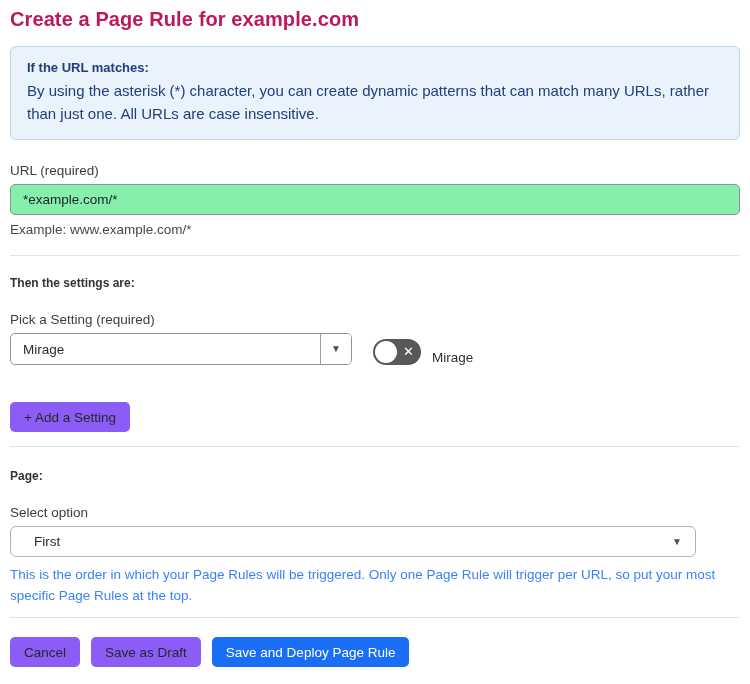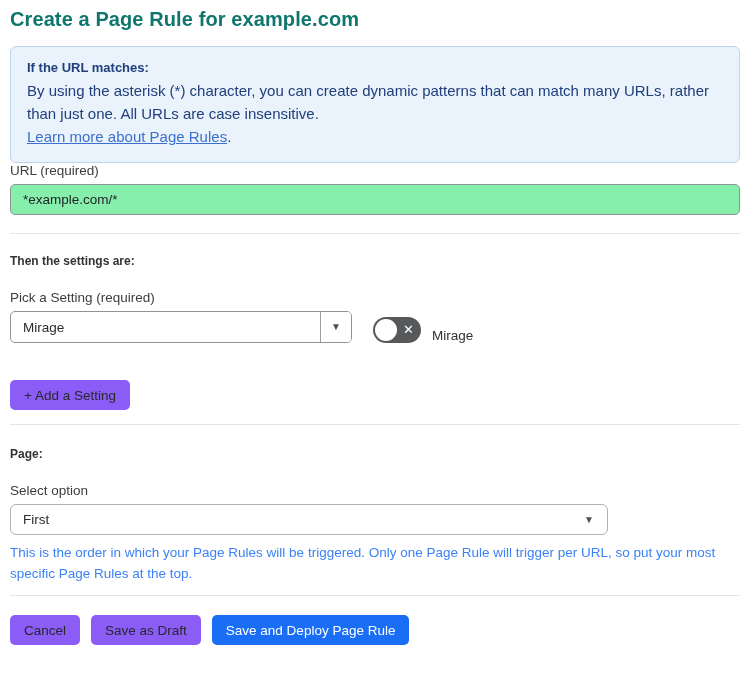--- a/index.html
+++ b/index.html
@@ -9,21 +9,21 @@
     height: 684px;
     font-family: "Liberation Sans", "DejaVu Sans", sans-serif;
     color: #313131;
     overflow: hidden;
   }
   .page { padding: 8px 10px 0 10px; }
 
   .page-title {
     font-size: 20px;
     font-weight: bold;
-    color: #0f766e;
+    color: #be185d;
     letter-spacing: 0.1px;
     margin-bottom: 15px;
   }
 
   
   .info-box {
     background: #eaf2fb;
     border: 1px solid #bcd4ee;
     border-radius: 6px;
     padding: 13px 16px 14px 16px;
@@ -179,28 +179,28 @@
   }
   .btn-blue {
     background: #196ef5;
     color: #ffffff;
   }
   .add-setting-btn { margin-top: 37px; }
 
   
   .select-wide {
     position: relative;
-    width: 598px;
+    width: 686px;
     height: 31px;
     border: 1px solid #b0b2b5;
     border-radius: 6px;
     background: #ffffff;
     display: flex;
     align-items: center;
-    padding-left: 12px;
+    padding-left: 23px;
     font-size: 13.5px;
     color: #2a2c2e;
     cursor: pointer;
   }
   .select-wide .arrow-glyph {
     position: absolute;
     right: 13px;
     top: 50%;
     transform: translateY(-50%);
   }
@@ -212,38 +212,38 @@
     max-width: 726px;
   }
 
   .footer-row {
     display: flex;
     align-items: center;
     gap: 11px;
     margin-top: 19px;
   }
 
-  .mt-url { }
+  .mt-url { margin-top: 23px; }
   .mt-pick { margin-top: 0px; }
 </style>
 </head>
 <body>
 
 <div class="page">
 
   <div class="page-title">Create a Page Rule for example.com</div>
 
   <div class="info-box">
     <div class="info-box-heading">If the URL matches:</div>
     <div class="info-box-body">By using the asterisk (*) character, you can create dynamic patterns that can match many URLs, rather than just one. All URLs are case insensitive.</div>
-    <div class="info-box-linkrow"><a class="info-link">Learn more about Page Rules</a><span class="info-link-suffix">.</span></div>
   </div>
 
   <div class="field-label mt-url">URL (required)</div>
   <input class="text-input" type="text" value="*example.com/*" style="">
+  <div class="field-hint">Example: www.example.com/*</div>
 
   <hr class="divider divider-1">
 
   <div class="section-heading h-settings">Then the settings are:</div>
 
   <div class="field-label mt-pick">Pick a Setting (required)</div>
 
   <div class="setting-row">
     <div class="combo">
       <div class="combo-value">Mirage</div>

